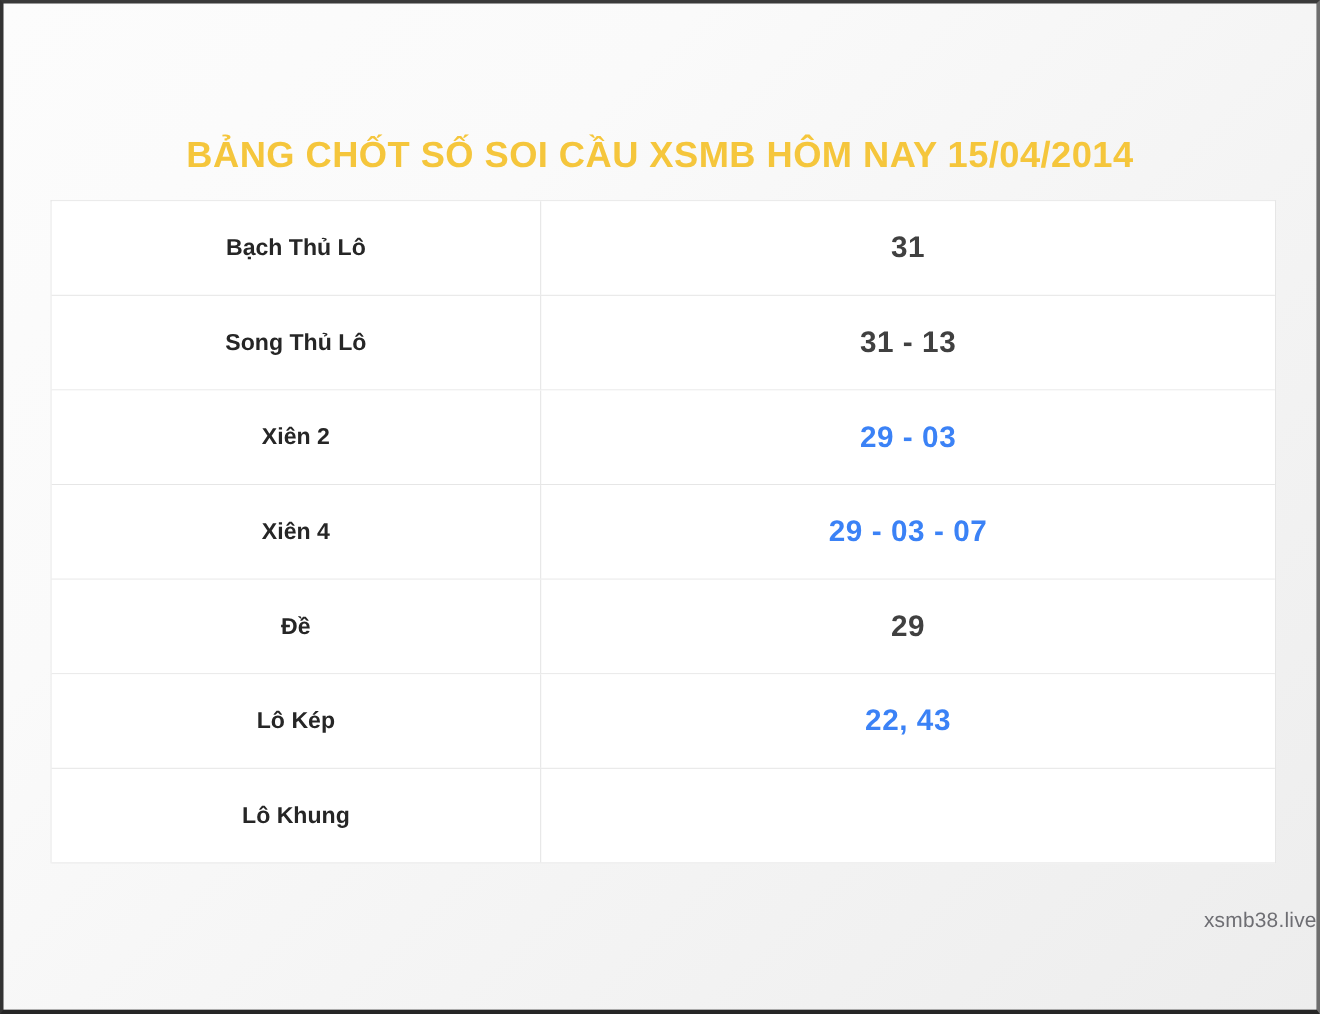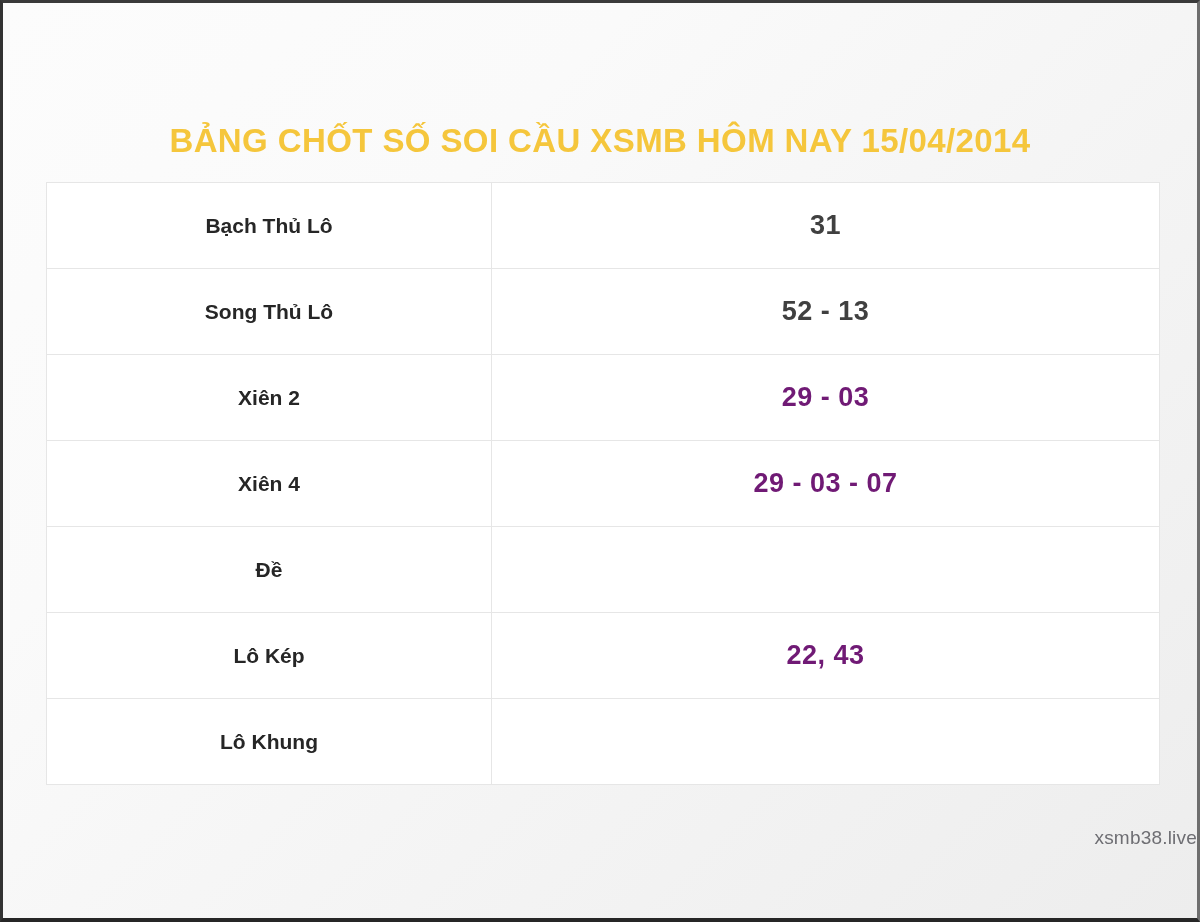--- a/index.html
+++ b/index.html
@@ -88,21 +88,21 @@
     border-right: 1px solid #e6e6e6;
     font-size: 21px;
     font-weight: bold;
     color: #262626;
     text-align: right;
   }
   .cell-value {
     flex: 1 1 auto;
     font-size: 27px;
     font-weight: bold;
-    color: #701a75;
+    color: #3b82f6;
     letter-spacing: 0.5px;
   }
   .cell-value.is-red {
     color: #404040;
   }
 
   
   .footer {
     position: absolute;
     left: 0;
@@ -128,32 +128,33 @@
       <h1 class="title">BẢNG CHỐT SỐ SOI CẦU XSMB HÔM NAY 15/04/2014</h1>
     </div>
 
     <div class="board" id="board">
         <div class="row">
           <div class="cell cell-label">Bạch Thủ Lô</div>
           <div class="cell cell-value is-red">31</div>
         </div>
         <div class="row">
           <div class="cell cell-label">Song Thủ Lô</div>
-          <div class="cell cell-value is-red">52 - 13</div>
+          <div class="cell cell-value is-red">31 - 13</div>
         </div>
         <div class="row">
           <div class="cell cell-label">Xiên 2</div>
           <div class="cell cell-value">29 - 03</div>
         </div>
         <div class="row">
           <div class="cell cell-label">Xiên 4</div>
           <div class="cell cell-value">29 - 03 - 07</div>
         </div>
         <div class="row">
           <div class="cell cell-label">Đề</div>
+          <div class="cell cell-value is-red">29</div>
         </div>
         <div class="row">
           <div class="cell cell-label">Lô Kép</div>
           <div class="cell cell-value">22, 43</div>
         </div>
         <div class="row">
           <div class="cell cell-label">Lô Khung</div>
         </div>
       </div>
 

